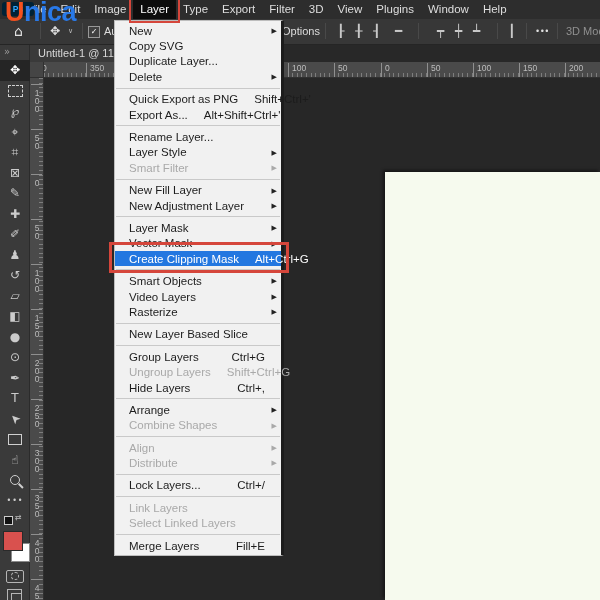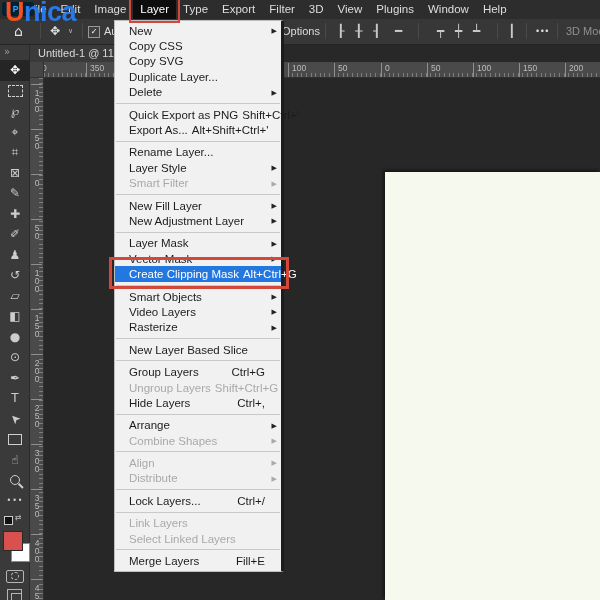--- a/index.html
+++ b/index.html
@@ -94,21 +94,21 @@
   .pasteboard{position:absolute;left:44px;top:78px;width:556px;height:522px;background:#272727;z-index:1;}
   .canvas{position:absolute;left:385px;top:172px;width:215px;height:428px;background:var(--canvas);
           z-index:2;box-shadow:-2px -2px 3px rgba(0,0,0,0.45);}
 
   
   .layer-menu{position:absolute;left:114px;top:20px;width:170px;background:#f1f1f1;
               border:1px solid #bdbdbd;border-right:3px solid #1c1c1c;z-index:40;
               padding:2px 0;box-sizing:border-box;}
   .menu-item{position:relative;height:15.4px;display:flex;align-items:center;
              padding:0 16px 0 14px;font-size:11.5px;color:#1c1c1c;white-space:nowrap;}
-  .menu-item .mi-shortcut{margin-left:auto;padding-left:4px;}
+  .menu-item .mi-shortcut{margin-left:auto;padding-left:16px;}
   .menu-item .mi-arrow{position:absolute;right:4px;top:4px;font-size:7px;color:#222;}
   .menu-item.disabled{color:#a9a9a9;}
   .menu-item.disabled .mi-arrow{color:#a9a9a9;}
   .menu-item.hl{background:var(--blue);color:#fff;}
   .menu-sep{height:1px;background:#c9c9c9;margin:3px 1px;}
   .red-frame2{position:absolute;left:-6px;right:-8px;top:-9px;bottom:-7px;
               border:3px solid var(--red);z-index:71;pointer-events:none;}
 </style>
 </head>
 <body>
@@ -274,23 +274,20 @@
   <div class="watermark">
     <span class="wm-u">U</span><span class="wm-rest">nica</span>
   </div>
 
   <div class="layer-menu" id="layer-menu">
       <div class="menu-item">
         <span class="mi-label">New</span>
         <span class="mi-arrow glyph">▶</span>
       </div>
       <div class="menu-item">
-        <span class="mi-label">Copy CSS</span>
-      </div>
-      <div class="menu-item">
         <span class="mi-label">Copy SVG</span>
       </div>
       <div class="menu-item">
         <span class="mi-label">Duplicate Layer...</span>
       </div>
       <div class="menu-item">
         <span class="mi-label">Delete</span>
         <span class="mi-arrow glyph">▶</span>
       </div>
       <div class="menu-sep"></div>

